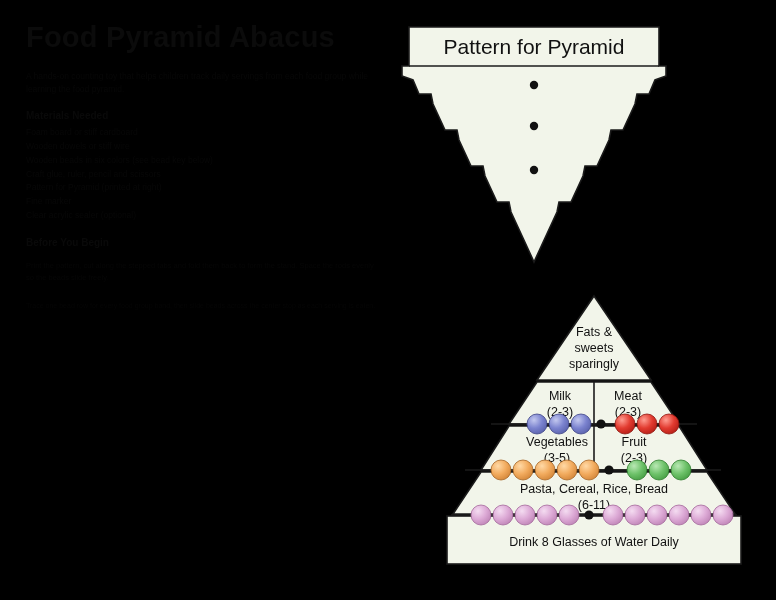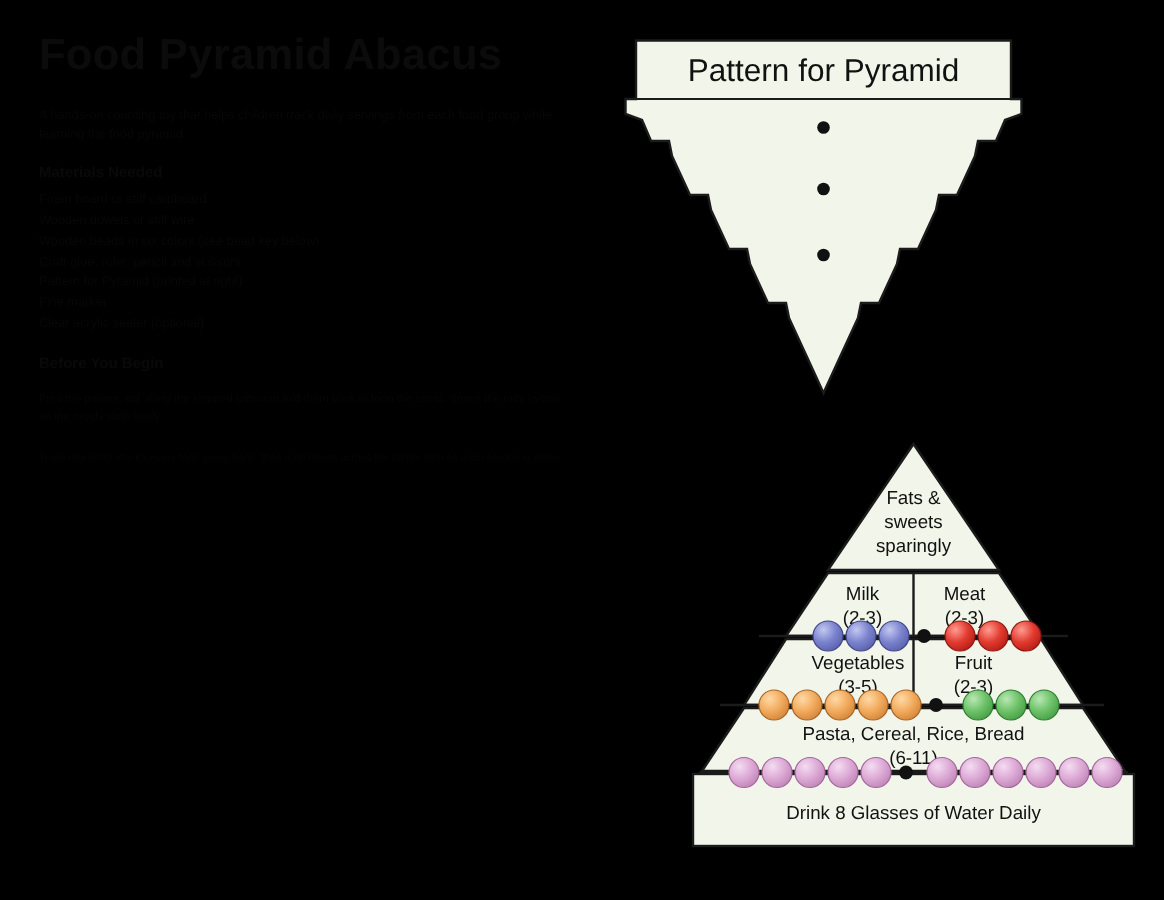--- a/index.html
+++ b/index.html
@@ -21,21 +21,21 @@
     color:#0b0b0b;margin:0 0 16px 0;white-space:nowrap;
   }
   .doc-para{font-size:8.5px;line-height:1.55;color:#070707;margin:0 0 10px 0;}
   .doc-h2{font-size:10px;font-weight:bold;color:#090909;margin:14px 0 5px 0;}
   .doc-list{margin:0;padding:0;list-style:none;}
   .doc-list li{font-size:8.5px;line-height:1.62;color:#070707;}
   .doc-note{font-size:7.5px;line-height:1.6;color:#060606;margin:12px 0 0 0;}
   .doc-foot{font-size:7px;line-height:1.6;color:#050505;margin:16px 0 0 0;}
 
   
-  .right-col{position:absolute;left:392px;top:0;width:384px;height:600px;text-align:right;}
+  .right-col{position:absolute;left:377px;top:0;width:384px;height:600px;text-align:right;}
 
   .cream{fill:#f2f5ea;stroke:#1b1b1b;}
   svg{display:block;overflow:visible;}
 
   .pattern-wrap{position:absolute;left:10px;top:22px;width:300px;height:290px;}
   .pyramid-wrap{position:absolute;left:52px;top:288px;width:330px;height:280px;}
 
   .lbl{
     font-family:"Liberation Sans", sans-serif;
     fill:#111;text-anchor:middle;

